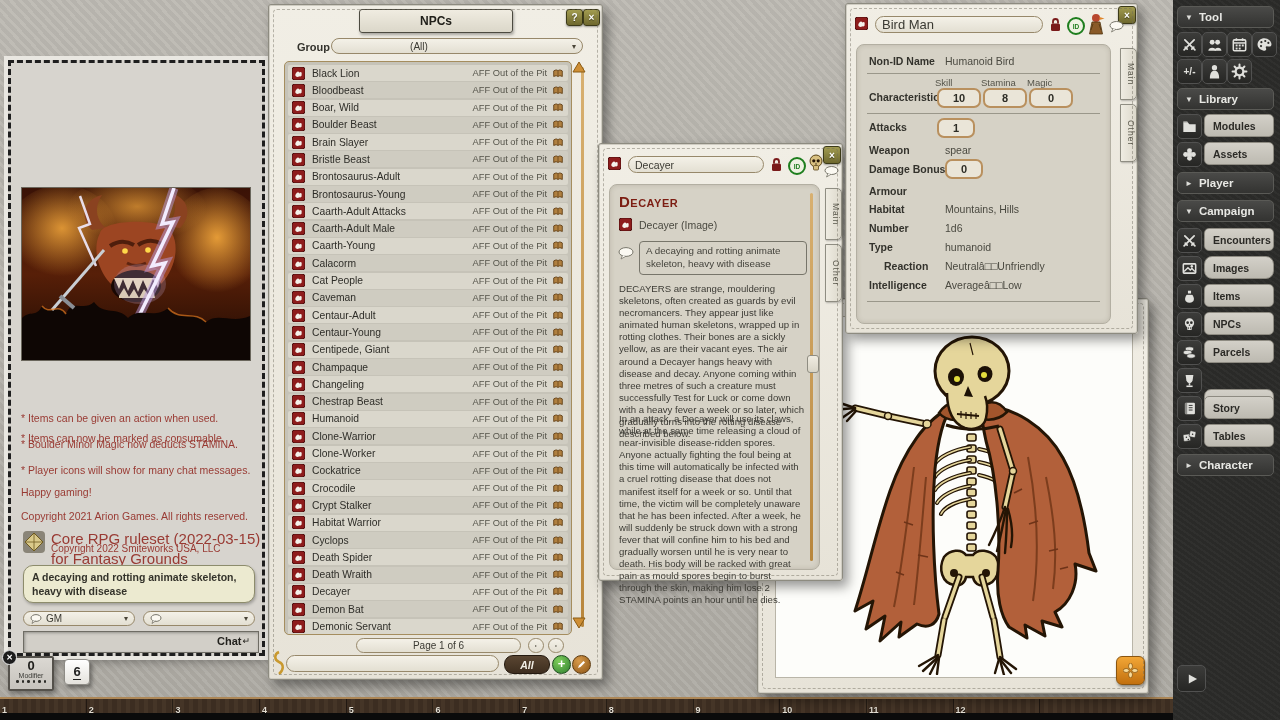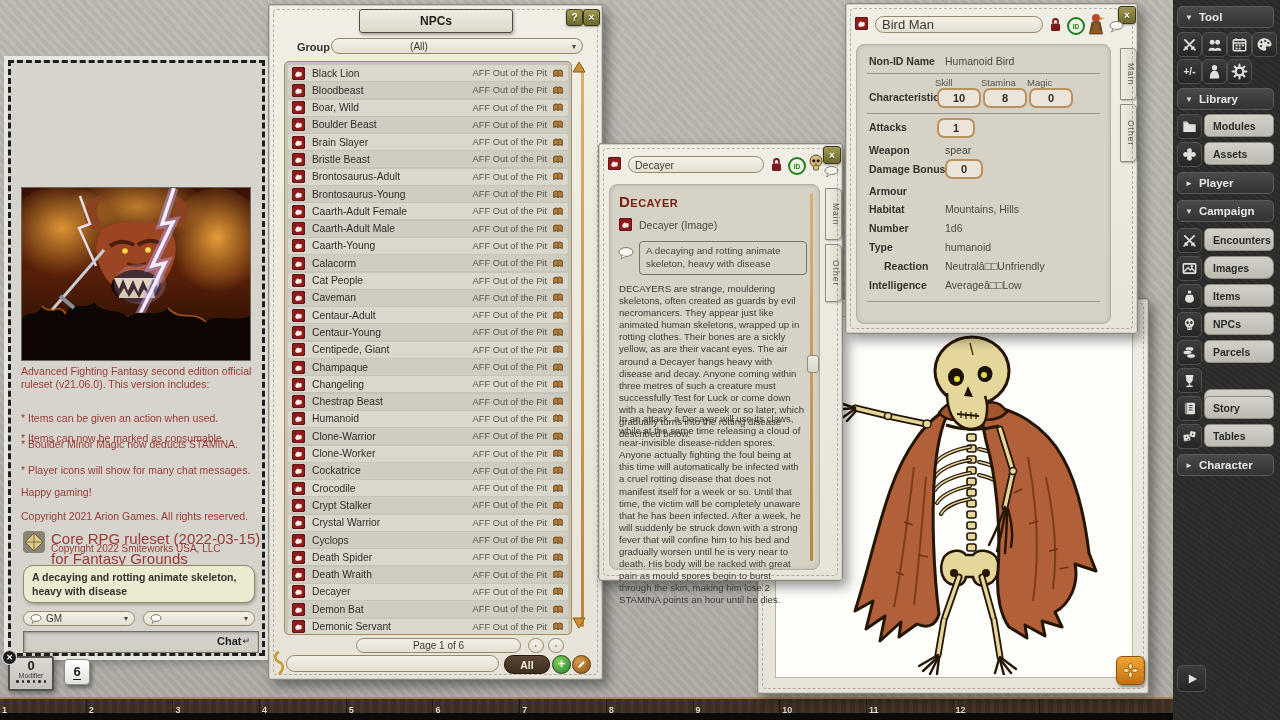--- a/index.html
+++ b/index.html
@@ -307,21 +307,20 @@
       <ellipse cx="118" cy="96" rx="26" ry="20" fill="#cdb4ec" opacity="0.22"></ellipse>
       <path d="M152,0 L140,36 L151,34 L130,78 L143,75 L117,128" stroke="#b79ae0" stroke-width="9" fill="none" opacity="0.5"></path>
       <path d="M152,0 L140,36 L151,34 L130,78 L143,75 L117,128" stroke="#f2ecff" stroke-width="3.5" fill="none"></path>
       <path d="M58,8 L68,36 L57,40 L74,78" stroke="#f2ecff" stroke-width="2.5" fill="none" opacity="0.9"></path>
       <path d="M0,172 L0,130 C8,122 14,130 20,118 C28,128 36,114 44,126 C50,110 62,124 72,114 C82,128 96,118 106,130 C118,118 132,132 146,120 C158,134 172,122 184,134 C196,124 210,136 228,128 L228,172 Z" fill="#0e0604"></path>
       <path d="M30,122 L82,62" stroke="#c9ced4" stroke-width="3"></path>
       <path d="M38,108 L52,120" stroke="#8a8f96" stroke-width="4"></path>
       <path d="M20,118 C28,128 36,114 44,126 M146,120 C158,134 172,122 184,134" stroke="#e07820" stroke-width="1.5" fill="none" opacity="0.7"></path>
     </svg>
 
-    <div class="abs redtext" style="left:10px;top:302px;width:236px;">Advanced Fighting Fantasy second edition official ruleset (v21.06.0). This version includes:</div>
     <div class="abs redtext" style="left:10px;top:352px;width:240px;margin-top:17px;">* Items can now be marked as consumable.</div>
     <div class="abs redtext" style="left:10px;top:349px;width:240px;">* Items can be given an action when used.</div>
     <div class="abs redtext" style="left:10px;top:375px;width:240px;">* Boulder Minor Magic now deducts STAMINA.</div>
     <div class="abs redtext" style="left:10px;top:401px;width:240px;">* Player icons will show for many chat messages.</div>
     <div class="abs redtext" style="left:10px;top:423px;">Happy gaming!</div>
     <div class="abs redtext" style="left:10px;top:447px;">Copyright 2021 Arion Games. All rights reserved.</div>
 
     <svg class="abs" style="left:12px;top:468px;" width="22" height="22" viewBox="0 0 22 22">
       <rect width="22" height="22" rx="4" fill="#8a8578"></rect>
       <path d="M11,2 L20,11 L11,20 L2,11 Z" fill="#d9c98a" stroke="#6e5a20" stroke-width="1"></path>
@@ -479,21 +478,21 @@
     <svg style="margin-left:5px;flex:0 0 12px;" width="12" height="11" viewBox="0 0 14 11">
               <path d="M2,2.5 C4,1 6.5,1 7,2.5 C7.5,1 10,1 12,2.5 V9 C10,7.8 7.5,7.8 7,9.2 C6.5,7.8 4,7.8 2,9 Z" fill="#b08040" stroke="#5e3a10" stroke-width="1"></path>
               <path d="M7,2.5 V9" stroke="#5e3a10" stroke-width="0.8"></path>
             </svg>
   </div>
           <div class="npc-row">
     <svg class="fw" viewBox="0 0 13 13">
               <rect width="13" height="13" rx="3" fill="#8e1c1c" stroke="#4a0c0c"></rect>
               <path d="M3.2,8 C4,4.5 6.5,3.5 7.3,5.5 C9,4 10.3,5.5 9.5,7.3 C10.5,8.2 8.8,10 7.3,9.2 C5.8,10.8 3.5,9.7 3.2,8 Z" fill="#f4f1ea"></path>
             </svg>
-    <span class="npc-name">Caarth-Adult Female</span>
+    <span class="npc-name">Caarth-Adult Attacks</span>
     <span class="npc-source">AFF Out of the Pit</span>
     <svg style="margin-left:5px;flex:0 0 12px;" width="12" height="11" viewBox="0 0 14 11">
               <path d="M2,2.5 C4,1 6.5,1 7,2.5 C7.5,1 10,1 12,2.5 V9 C10,7.8 7.5,7.8 7,9.2 C6.5,7.8 4,7.8 2,9 Z" fill="#b08040" stroke="#5e3a10" stroke-width="1"></path>
               <path d="M7,2.5 V9" stroke="#5e3a10" stroke-width="0.8"></path>
             </svg>
   </div>
           <div class="npc-row">
     <svg class="fw" viewBox="0 0 13 13">
               <rect width="13" height="13" rx="3" fill="#8e1c1c" stroke="#4a0c0c"></rect>
               <path d="M3.2,8 C4,4.5 6.5,3.5 7.3,5.5 C9,4 10.3,5.5 9.5,7.3 C10.5,8.2 8.8,10 7.3,9.2 C5.8,10.8 3.5,9.7 3.2,8 Z" fill="#f4f1ea"></path>
@@ -695,21 +694,21 @@
     <svg style="margin-left:5px;flex:0 0 12px;" width="12" height="11" viewBox="0 0 14 11">
               <path d="M2,2.5 C4,1 6.5,1 7,2.5 C7.5,1 10,1 12,2.5 V9 C10,7.8 7.5,7.8 7,9.2 C6.5,7.8 4,7.8 2,9 Z" fill="#b08040" stroke="#5e3a10" stroke-width="1"></path>
               <path d="M7,2.5 V9" stroke="#5e3a10" stroke-width="0.8"></path>
             </svg>
   </div>
           <div class="npc-row">
     <svg class="fw" viewBox="0 0 13 13">
               <rect width="13" height="13" rx="3" fill="#8e1c1c" stroke="#4a0c0c"></rect>
               <path d="M3.2,8 C4,4.5 6.5,3.5 7.3,5.5 C9,4 10.3,5.5 9.5,7.3 C10.5,8.2 8.8,10 7.3,9.2 C5.8,10.8 3.5,9.7 3.2,8 Z" fill="#f4f1ea"></path>
             </svg>
-    <span class="npc-name">Crystal Warrior</span>
+    <span class="npc-name">Habitat Warrior</span>
     <span class="npc-source">AFF Out of the Pit</span>
     <svg style="margin-left:5px;flex:0 0 12px;" width="12" height="11" viewBox="0 0 14 11">
               <path d="M2,2.5 C4,1 6.5,1 7,2.5 C7.5,1 10,1 12,2.5 V9 C10,7.8 7.5,7.8 7,9.2 C6.5,7.8 4,7.8 2,9 Z" fill="#b08040" stroke="#5e3a10" stroke-width="1"></path>
               <path d="M7,2.5 V9" stroke="#5e3a10" stroke-width="0.8"></path>
             </svg>
   </div>
           <div class="npc-row">
     <svg class="fw" viewBox="0 0 13 13">
               <rect width="13" height="13" rx="3" fill="#8e1c1c" stroke="#4a0c0c"></rect>
               <path d="M3.2,8 C4,4.5 6.5,3.5 7.3,5.5 C9,4 10.3,5.5 9.5,7.3 C10.5,8.2 8.8,10 7.3,9.2 C5.8,10.8 3.5,9.7 3.2,8 Z" fill="#f4f1ea"></path>
@@ -803,21 +802,21 @@
       <svg width="10" height="8" viewBox="0 0 10 8">
           <path d="M0,0 L6,4 L0,8 Z" fill="#3a382e"></path>
           <rect x="7" y="0" width="2" height="8" fill="#3a382e"></rect>
         </svg>
     </div>
 
     <svg class="abs" style="left:2px;top:645px;" width="16" height="26" viewBox="0 0 16 26">
         <path d="M8,2 C3,4 3,10 8,12 C13,14 13,20 8,24" fill="none" stroke="#c9992f" stroke-width="2.5"></path>
       </svg>
     <div class="abs pill" style="left:17px;top:650px;width:213px;height:17px;"></div>
-    <div class="abs" style="left:235px;top:650px;width:44px;height:17px;background:linear-gradient(#5a4632,#3e2e1f);border:1px solid #241a10;border-radius:9px;color:#f2efe6;font-weight:bold;font-size:10.5px;display:flex;align-items:center;justify-content:center;">All</div>
+    <div class="abs" style="left:235px;top:650px;width:44px;height:17px;background:linear-gradient(#5a4632,#3e2e1f);border:1px solid #241a10;border-radius:9px;color:#f2efe6;font-weight:bold;font-size:10.5px;display:flex;align-items:center;justify-content:center;font-style:italic;">All</div>
     <div class="abs" style="left:283px;top:650px;width:17px;height:17px;border-radius:50%;background:radial-gradient(circle at 35% 30%,#7fcf5b,#2f7f2f);border:1px solid #1d4d1d;color:#fff;font-weight:bold;font-size:13px;line-height:15px;text-align:center;">+</div>
     <div class="abs" style="left:303px;top:650px;width:17px;height:17px;border-radius:50%;background:radial-gradient(circle at 35% 30%,#d89a4a,#8a5416);border:1px solid #5e3a0e;display:flex;align-items:center;justify-content:center;">
       <svg width="9" height="9" viewBox="0 0 9 9">
           <path d="M1,8 L2,5.5 L6.5,1 L8,2.5 L3.5,7 Z" fill="#fff"></path>
         </svg>
     </div>
   </div>
 
   <div class="win" id="decwin">
     <div class="abs olivebtn" style="left:224px;top:2px;width:16px;height:16px;">×</div>

